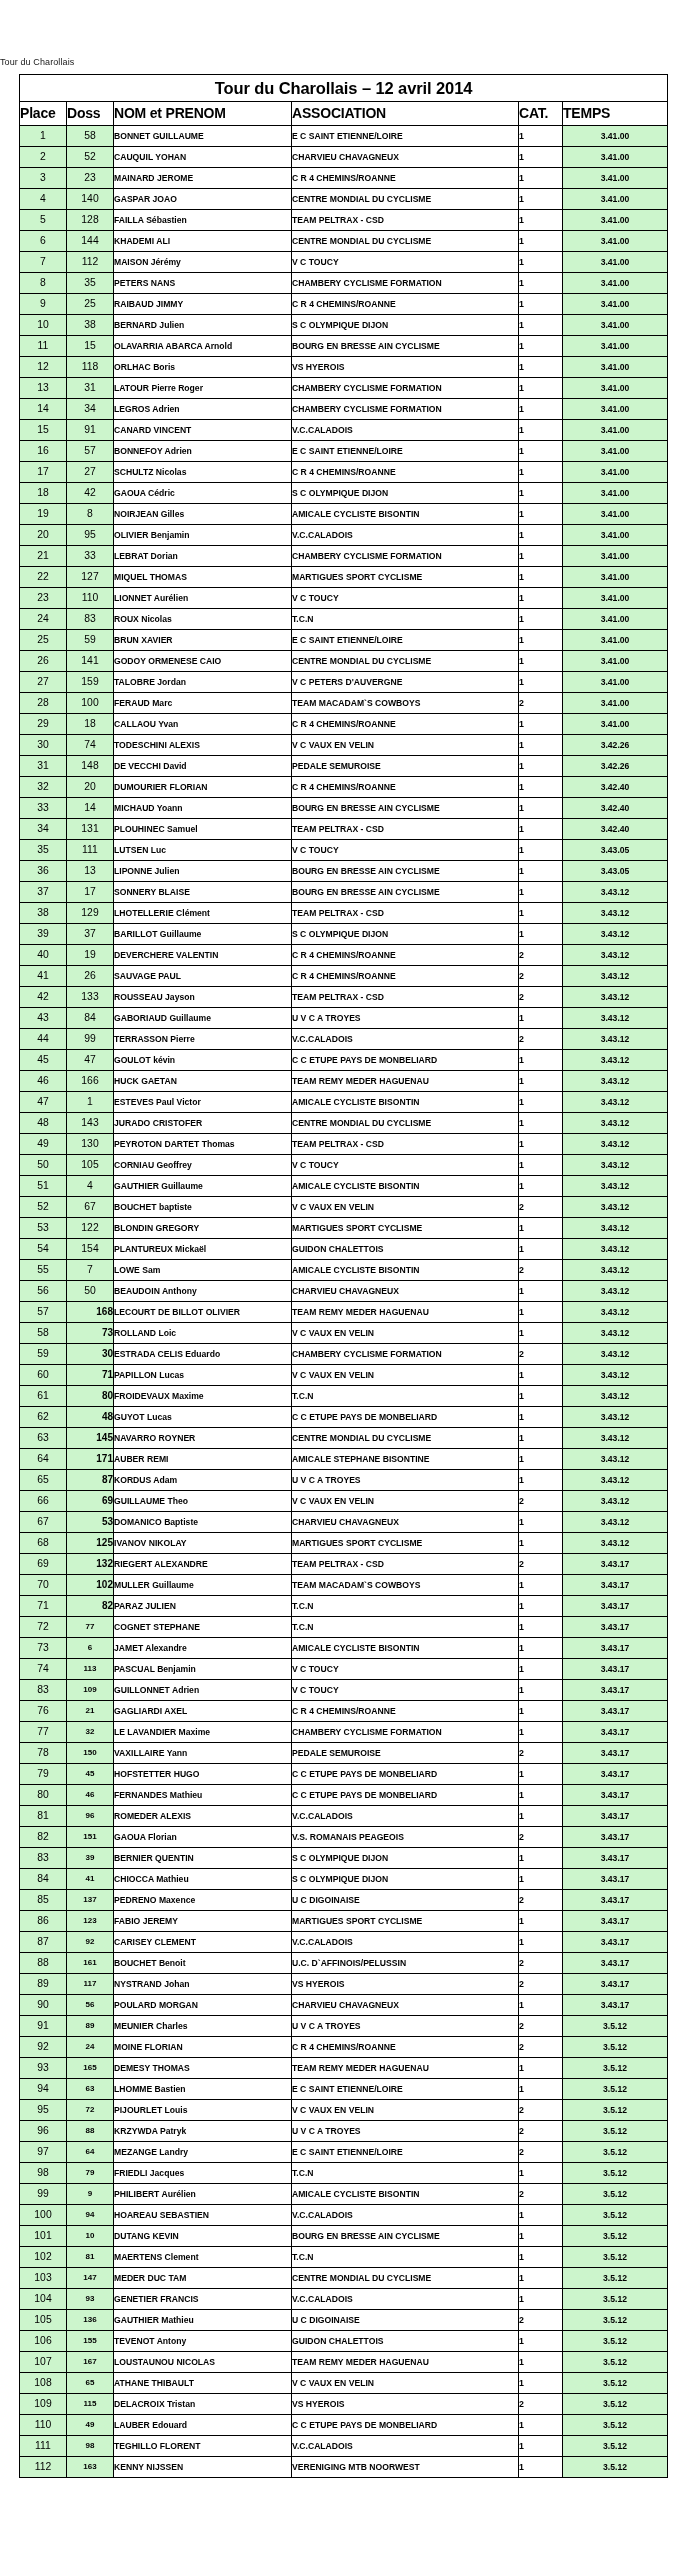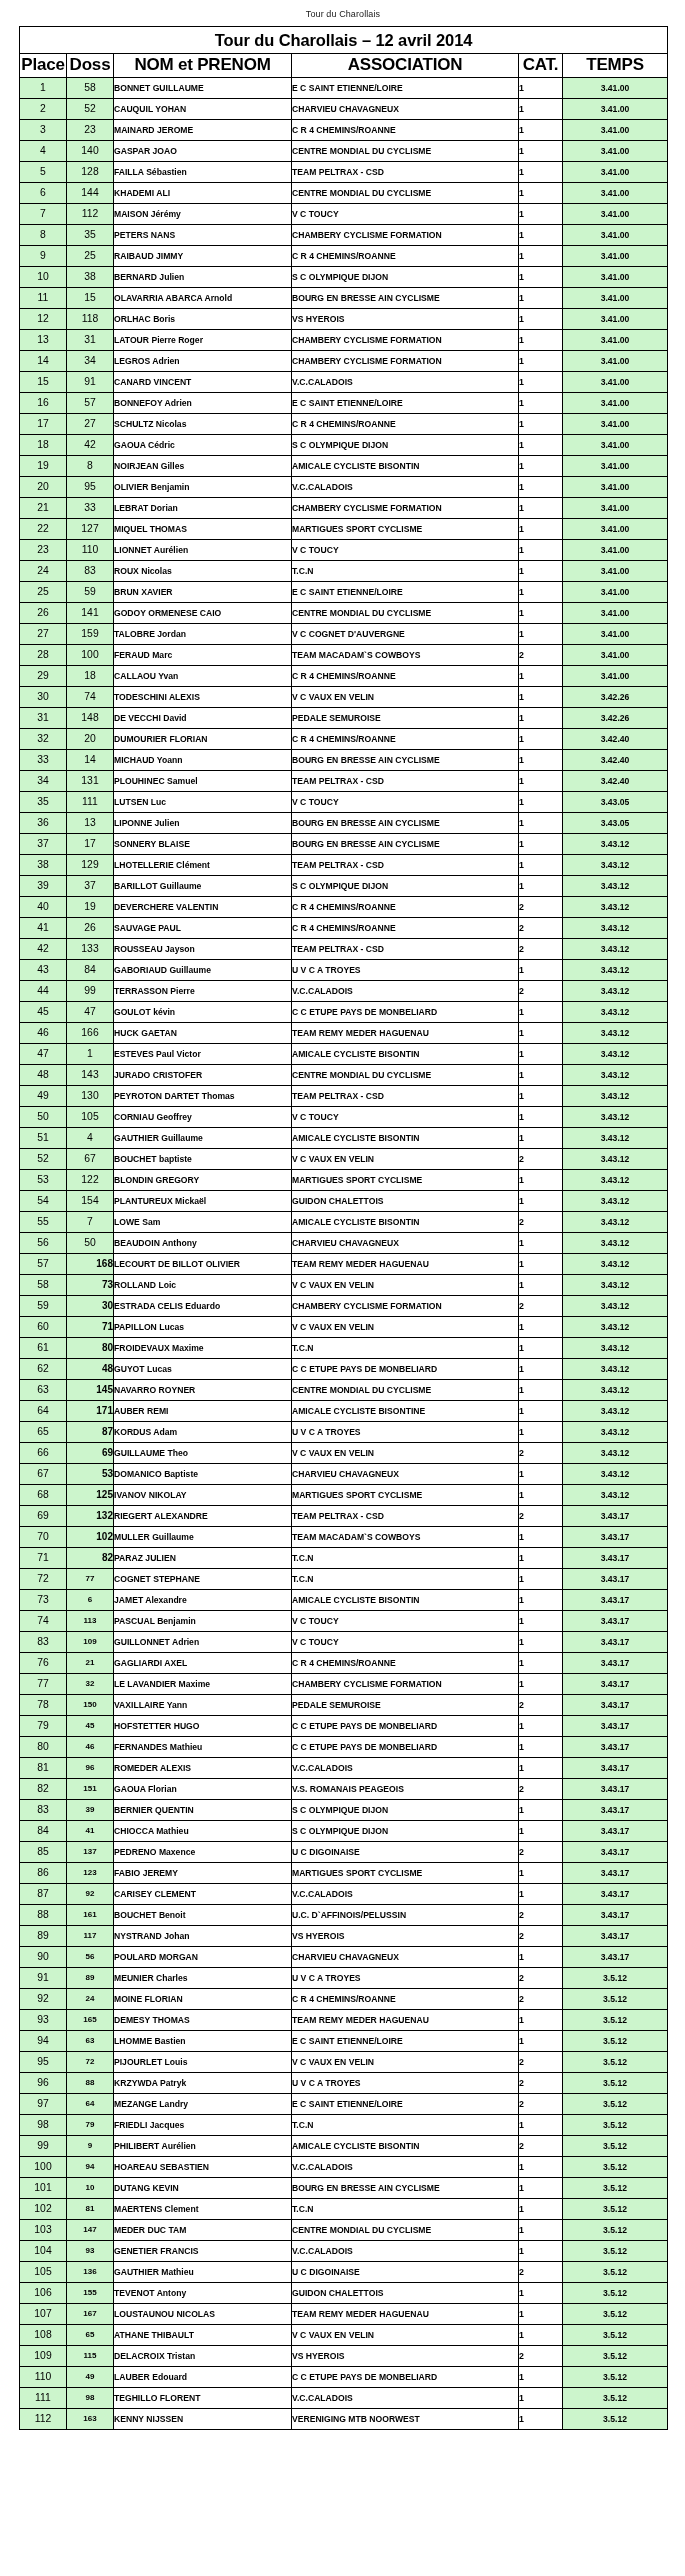--- a/index.html
+++ b/index.html
@@ -8,26 +8,27 @@
     padding: 0;
     background: #ffffff;
     font-family: "Liberation Sans", sans-serif;
   }
   body {
     width: 686px;
     min-height: 2576px;
     position: relative;
   }
   .page-caption {
-    text-align: center;
+    text-align: left;
     font-size: 9px;
     color: #1a1a1a;
     padding-top: 8.5px;
     padding-bottom: 7.6px;
     letter-spacing: 0.1px;
+    margin-top: 48px;
   }
   .table-wrap {
     padding: 0 19px 0 19px;
     border-radius: 25px;
   }
   table.results {
     width: 648px;
     border-collapse: collapse;
     table-layout: fixed;
     border: 1.3px solid #000;
@@ -39,22 +40,22 @@
   }
   .title-cell {
     text-align: center;
     font-size: 16.5px;
     font-weight: bold;
     color: #000;
     height: 27px;
     letter-spacing: -0.1px;
   }
   thead th {
-    text-align: center;
-    font-size: 17px;
+    text-align: left;
+    font-size: 14px;
     font-weight: bold;
     color: #000;
     height: 23.6px;
     letter-spacing: -0.2px;
   }
   
   col.c-place { width: 47px; }
   col.c-doss  { width: 47px; }
   col.c-nom   { width: 178px; }
   col.c-asso  { width: 227px; }
@@ -348,21 +349,21 @@
           <td class="doss">141</td>
           <td class="nom">GODOY ORMENESE   CAIO</td>
           <td class="asso">CENTRE MONDIAL DU CYCLISME</td>
           <td class="cat">1</td>
           <td class="temps">3.41.00</td>
         </tr>
         <tr>
           <td class="place">27</td>
           <td class="doss">159</td>
           <td class="nom">TALOBRE   Jordan</td>
-          <td class="asso">V C COGNET D'AUVERGNE</td>
+          <td class="asso">V C PETERS D'AUVERGNE</td>
           <td class="cat">1</td>
           <td class="temps">3.41.00</td>
         </tr>
         <tr>
           <td class="place">28</td>
           <td class="doss">100</td>
           <td class="nom">FERAUD   Marc</td>
           <td class="asso">TEAM MACADAM`S COWBOYS</td>
           <td class="cat">2</td>
           <td class="temps">3.41.00</td>
@@ -644,21 +645,21 @@
           <td class="doss bold">145</td>
           <td class="nom">NAVARRO   ROYNER</td>
           <td class="asso">CENTRE MONDIAL DU CYCLISME</td>
           <td class="cat">1</td>
           <td class="temps">3.43.12</td>
         </tr>
         <tr>
           <td class="place">64</td>
           <td class="doss bold">171</td>
           <td class="nom">AUBER   REMI</td>
-          <td class="asso">AMICALE CYCLISTE BISONTINE</td>
+          <td class="asso">AMICALE STEPHANE BISONTINE</td>
           <td class="cat">1</td>
           <td class="temps">3.43.12</td>
         </tr>
         <tr>
           <td class="place">65</td>
           <td class="doss bold">87</td>
           <td class="nom">KORDUS   Adam</td>
           <td class="asso">U V C A TROYES</td>
           <td class="cat">1</td>
           <td class="temps">3.43.12</td>

